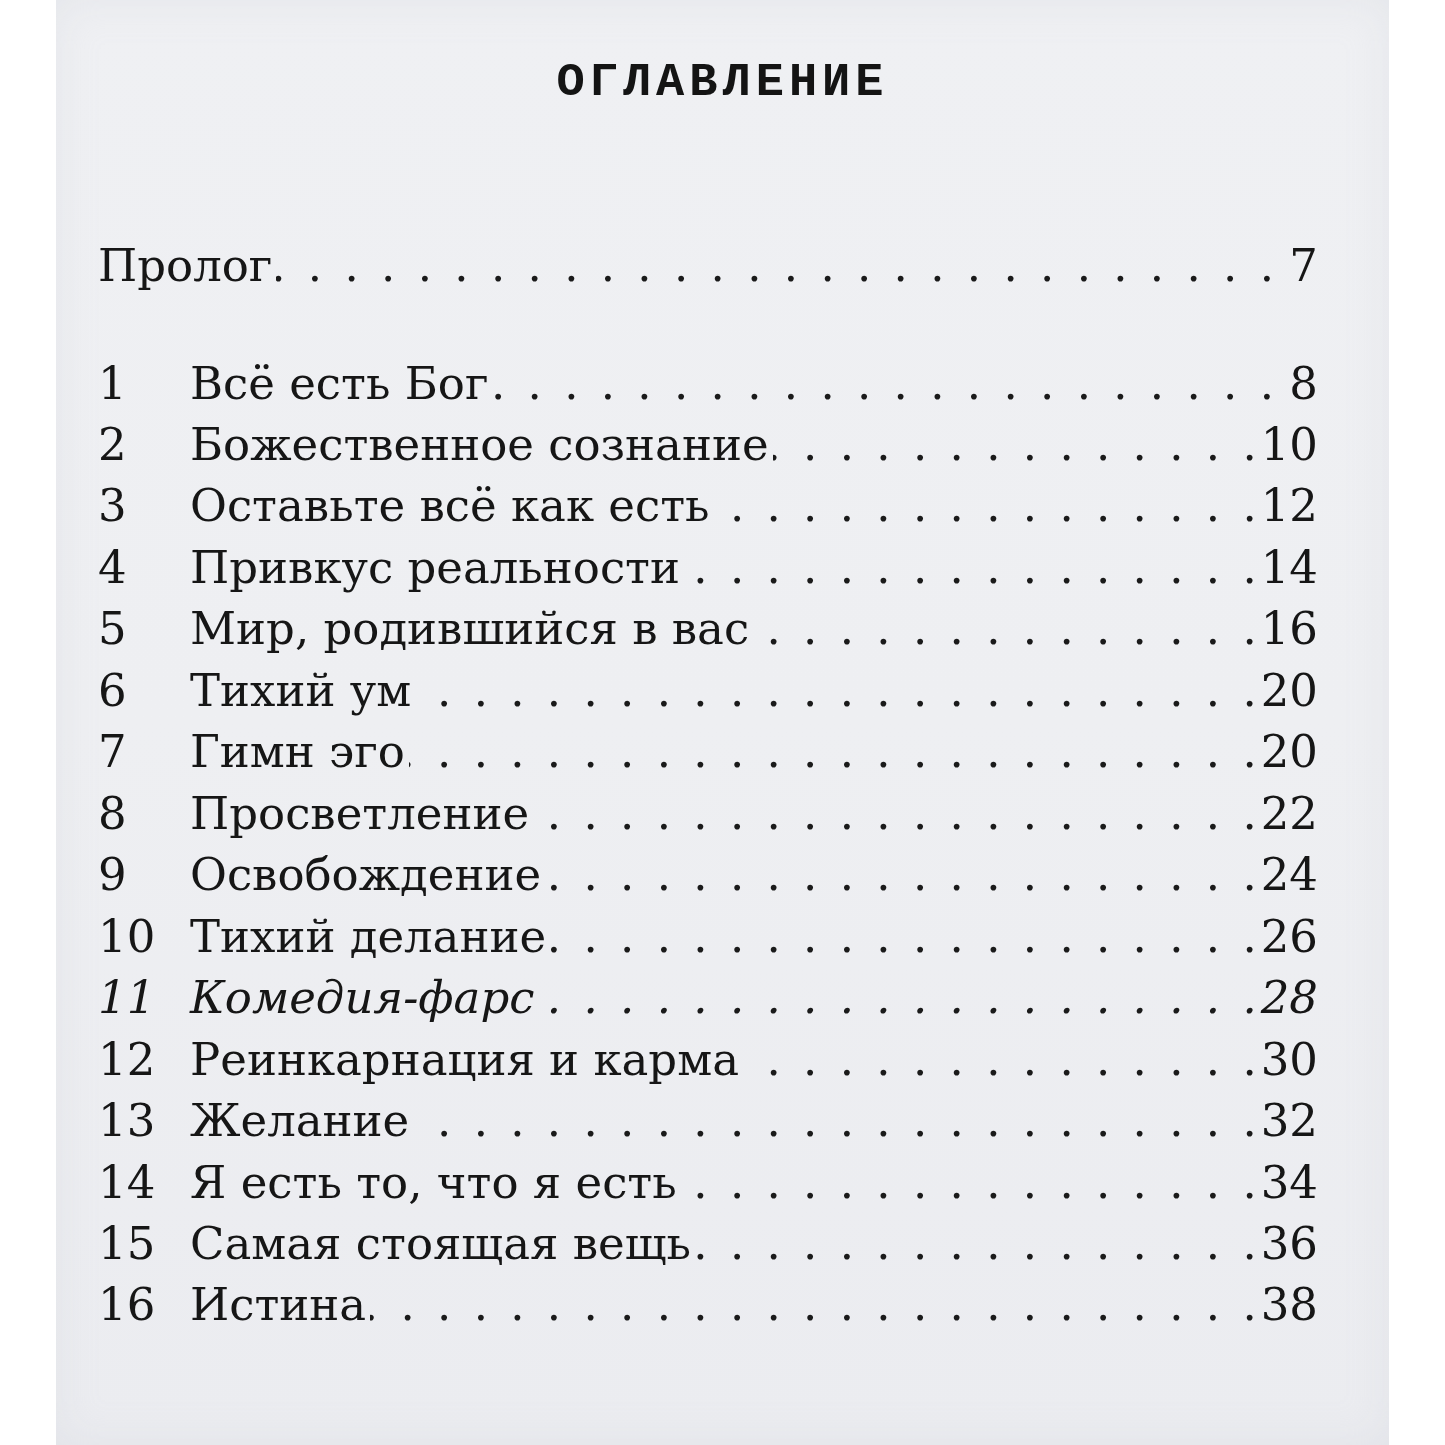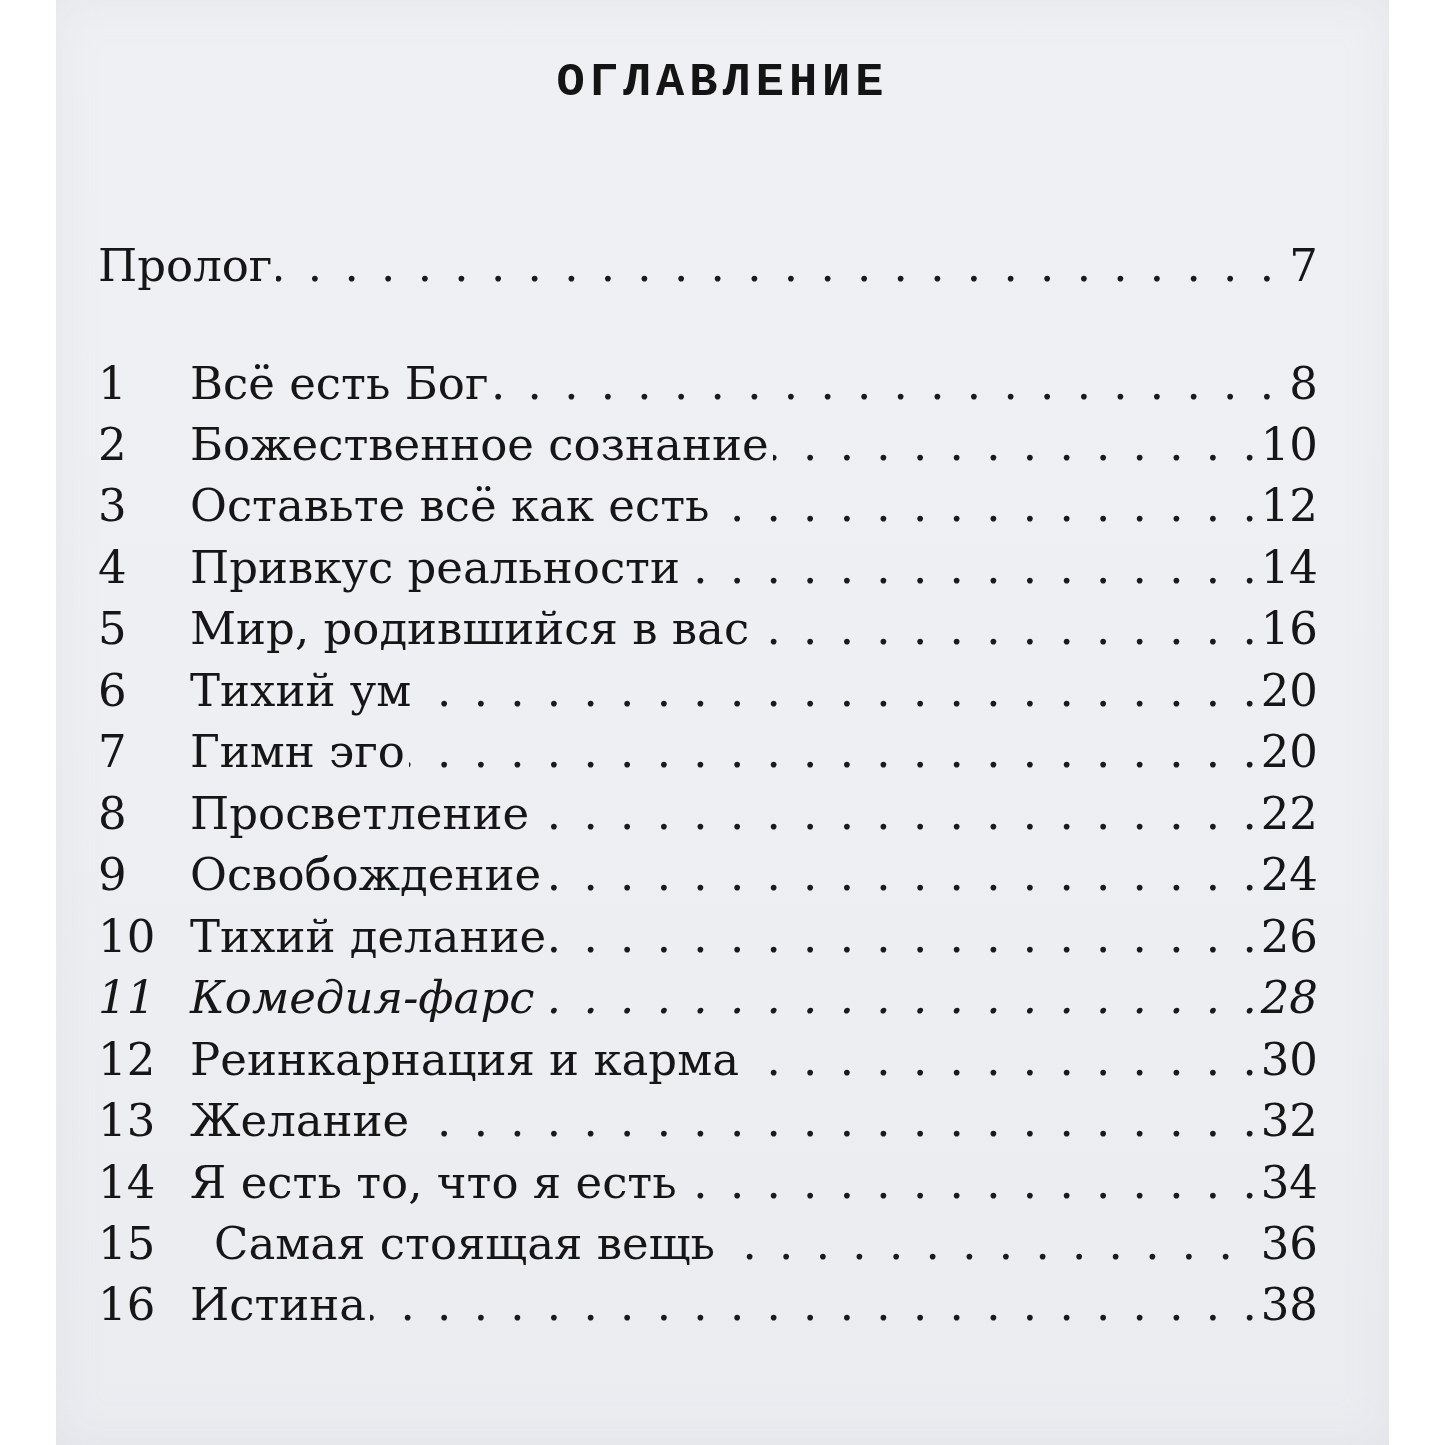--- a/index.html
+++ b/index.html
@@ -187,21 +187,21 @@
       <span class="page-num">32</span>
     </div>
 
     <div class="row" style="top:1153px;">
       <span class="num">14</span>
       <span class="label">Я есть то, что я есть</span>
       <span class="leader"></span>
       <span class="page-num">34</span>
     </div>
 
-    <div class="row" style="top:1214px;gap:24px;">
+    <div class="row" style="top:1214px;">
       <span class="num">15</span>
       <span class="label">Самая стоящая вещь</span>
       <span class="leader"></span>
       <span class="page-num">36</span>
     </div>
 
     <div class="row" style="top:1275px;">
       <span class="num">16</span>
       <span class="label">Истина</span>
       <span class="leader"></span>

